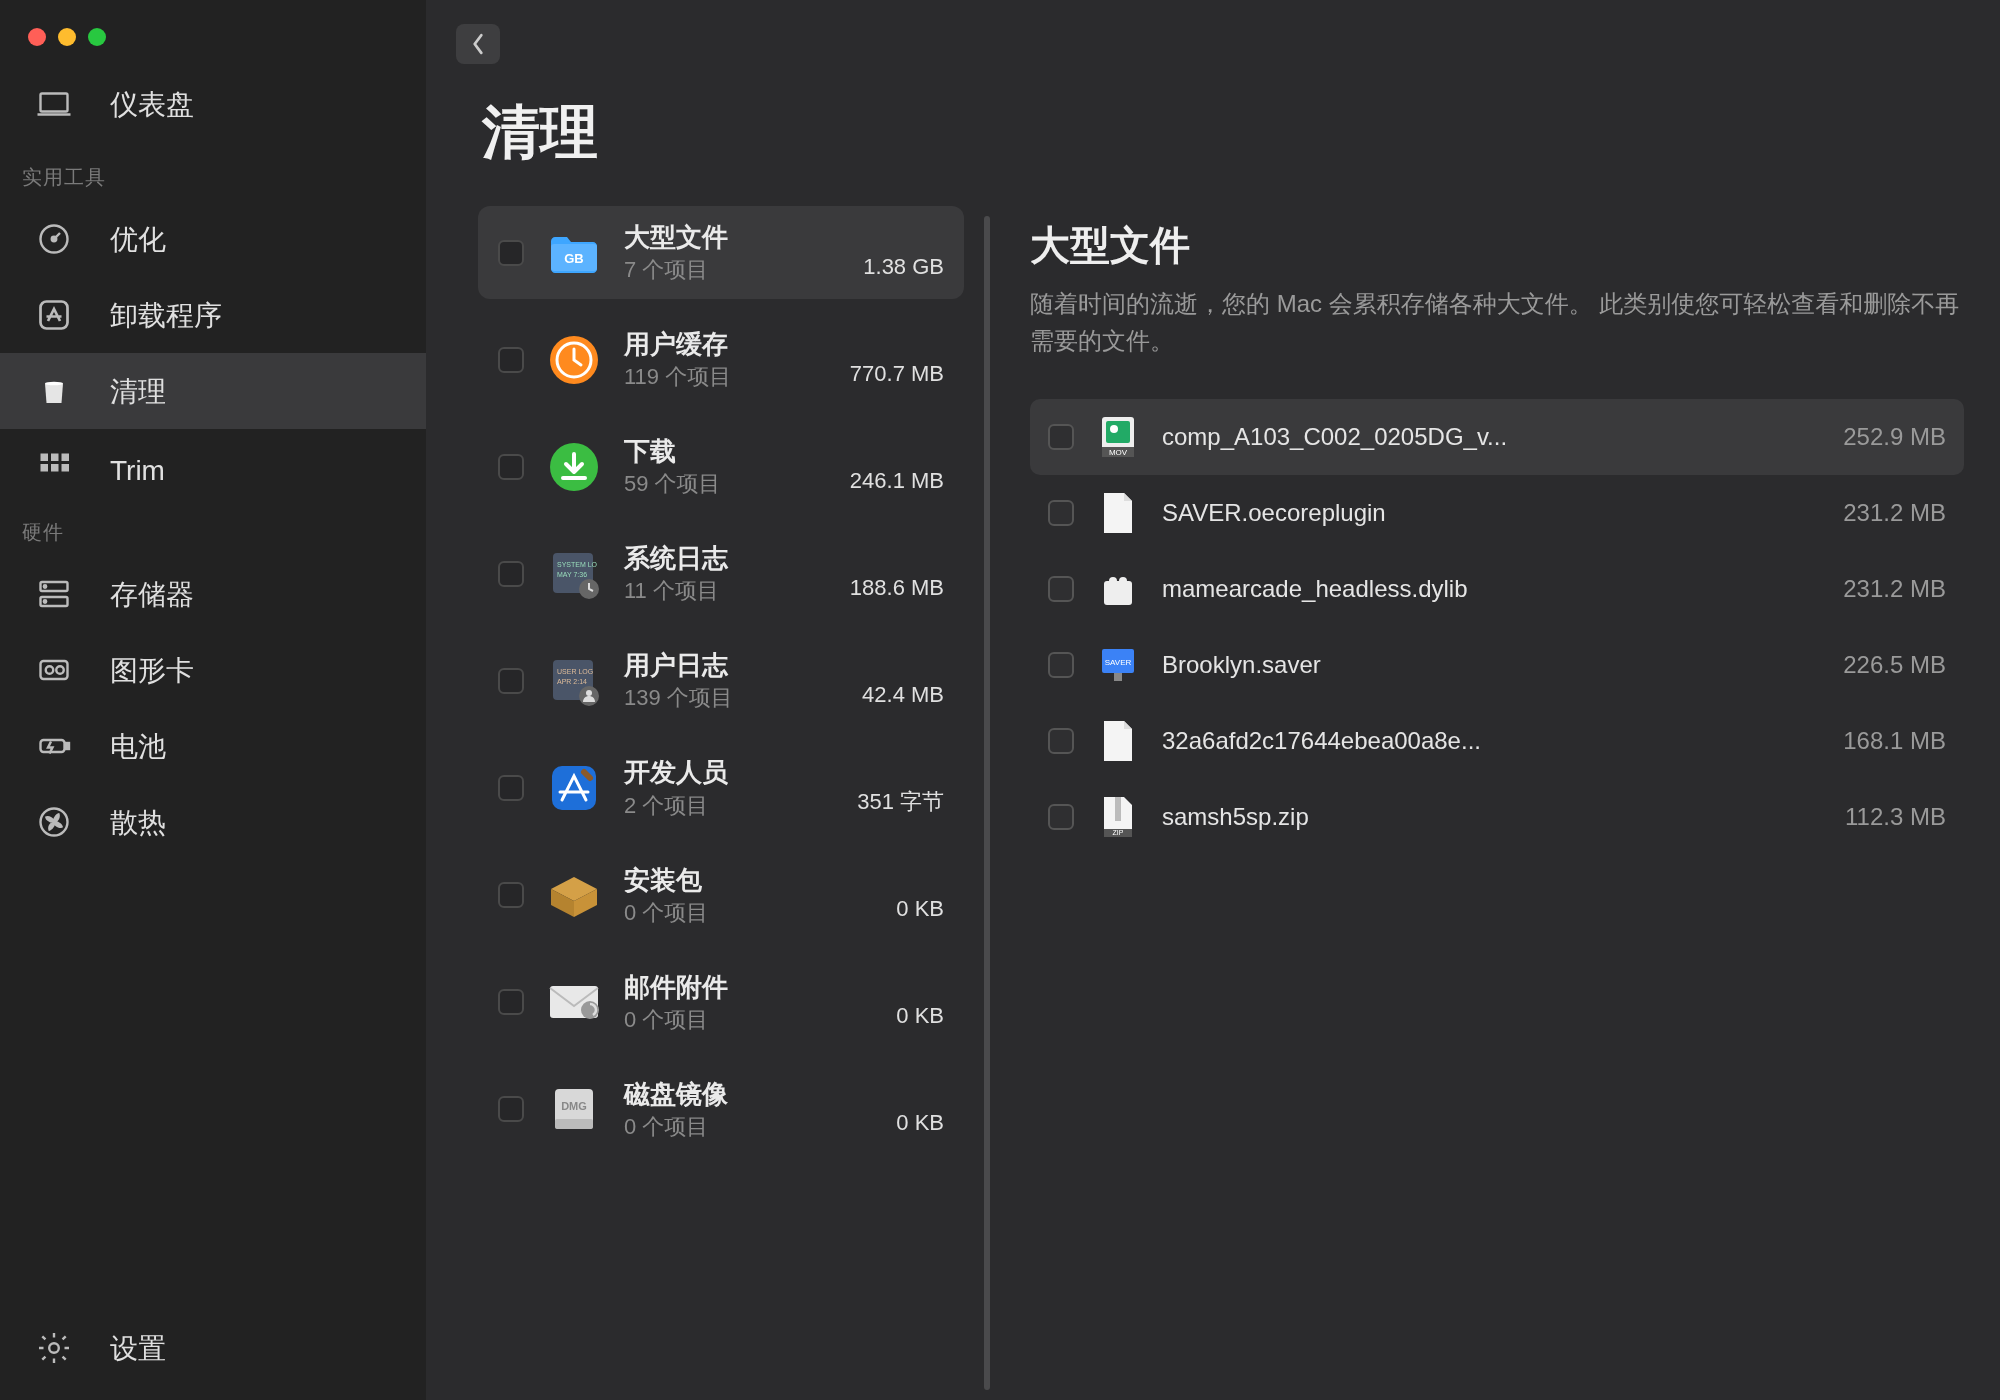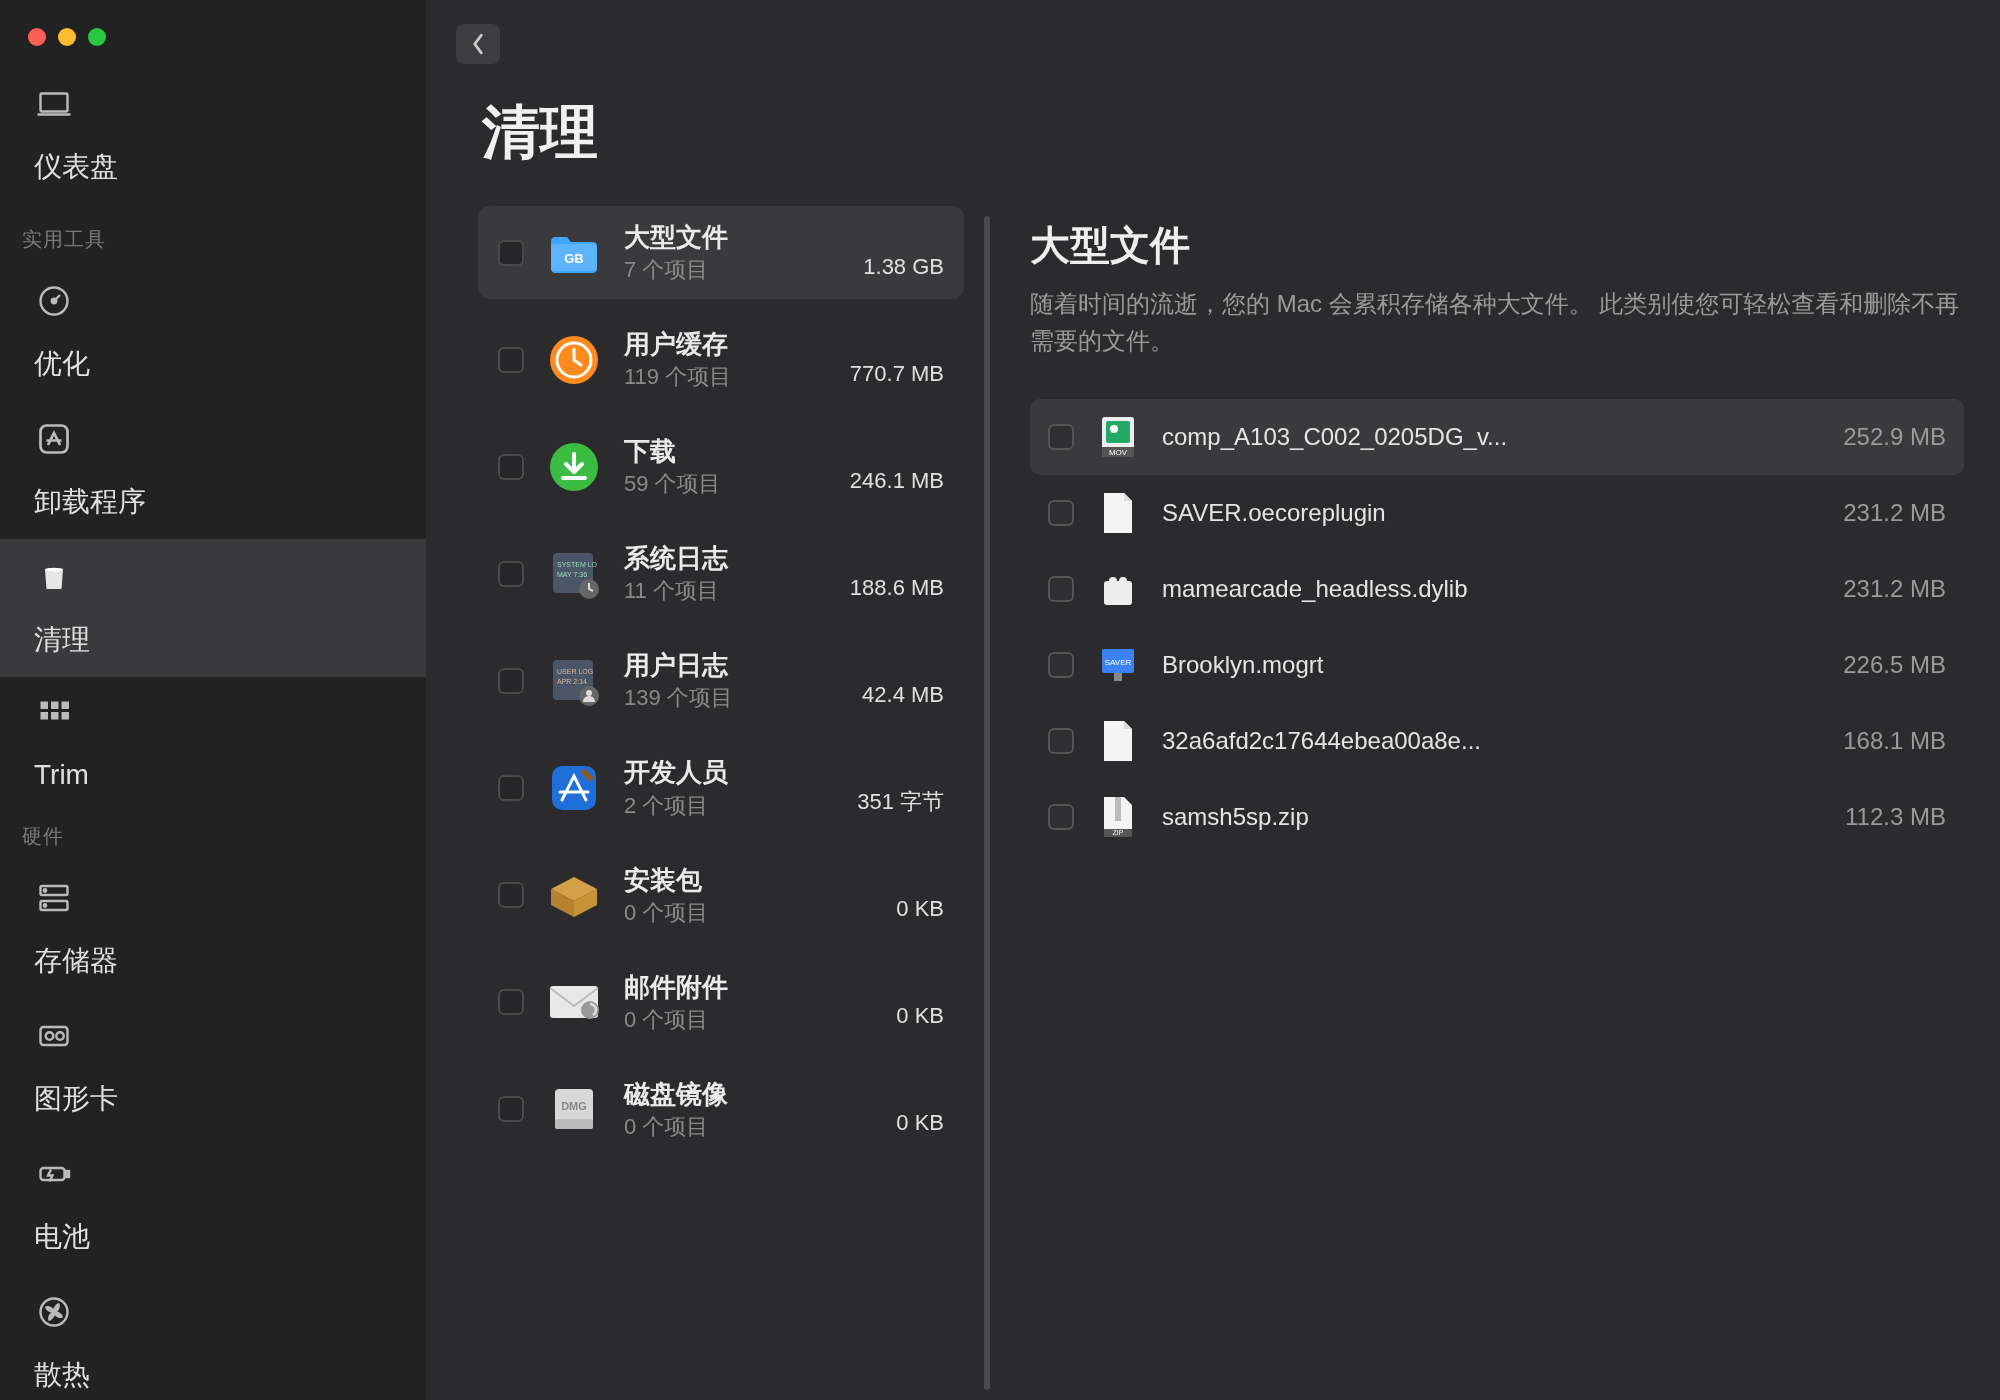--- a/index.html
+++ b/index.html
@@ -8,21 +8,21 @@
 
 .traffic { display: flex; gap: 12px; padding: 28px 0 24px 28px; }
 .traffic span { width: 18px; height: 18px; border-radius: 50%; }
 .tl-red { background: #ff5f57; }
 .tl-yellow { background: #febc2e; }
 .tl-green { background: #28c840; }
 
 
 .sidebar { width: 426px; background: #222222; display: flex; flex-direction: column; flex-shrink: 0; }
 .side-section-label { color: #7a7a7a; font-size: 20px; padding: 14px 0 10px 22px; letter-spacing: 1px; }
-.side-item { display: flex; align-items: flex-start; gap: 24px; padding: 18px 22px 18px 34px; cursor: pointer; flex-direction: column; }
+.side-item { display: flex; align-items: flex-end; gap: 36px; padding: 18px 22px 18px 34px; cursor: pointer; }
 .side-item.top { padding: 14px 22px 26px 34px; }
 .side-item.active { background: #3a3a3c; }
 .side-item-label { font-size: 28px; font-weight: 500; color: #e0e0e0; }
 .side-spacer { flex: 1; }
 .side-icon { width: 40px; height: 40px; display: flex; align-items: center; justify-content: center; flex-shrink: 0; }
 .side-icon svg { width: 36px; height: 36px; }
 
 
 .main { flex: 1; background: #2b2b2d; display: flex; flex-direction: column; }
 .topbar { padding: 24px 0 0 30px; }
@@ -381,21 +381,21 @@
           </div>
           <div class="file-row">
             <span class="checkbox"></span>
             <span class="file-icon">
               <svg class="doc-svg" viewBox="0 0 36 44">
                 <rect x="2" y="6" width="32" height="24" rx="2" fill="#3b82f6"></rect>
                 <rect x="14" y="30" width="8" height="8" fill="#888"></rect>
                 <text x="18" y="22" font-size="8" fill="#fff" text-anchor="middle" font-family="sans-serif">SAVER</text>
               </svg>
             </span>
-            <span class="file-name">Brooklyn.mogrt</span>
+            <span class="file-name">Brooklyn.saver</span>
             <span class="file-size">226.5 MB</span>
           </div>
           <div class="file-row">
             <span class="checkbox"></span>
             <span class="file-icon">
               <svg class="doc-svg" viewBox="0 0 36 44">
                 <path d="M4 2h20l8 8v32H4z" fill="#f4f4f4"></path>
                 <path d="M24 2v8h8" fill="#ddd"></path>
               </svg>
             </span>

